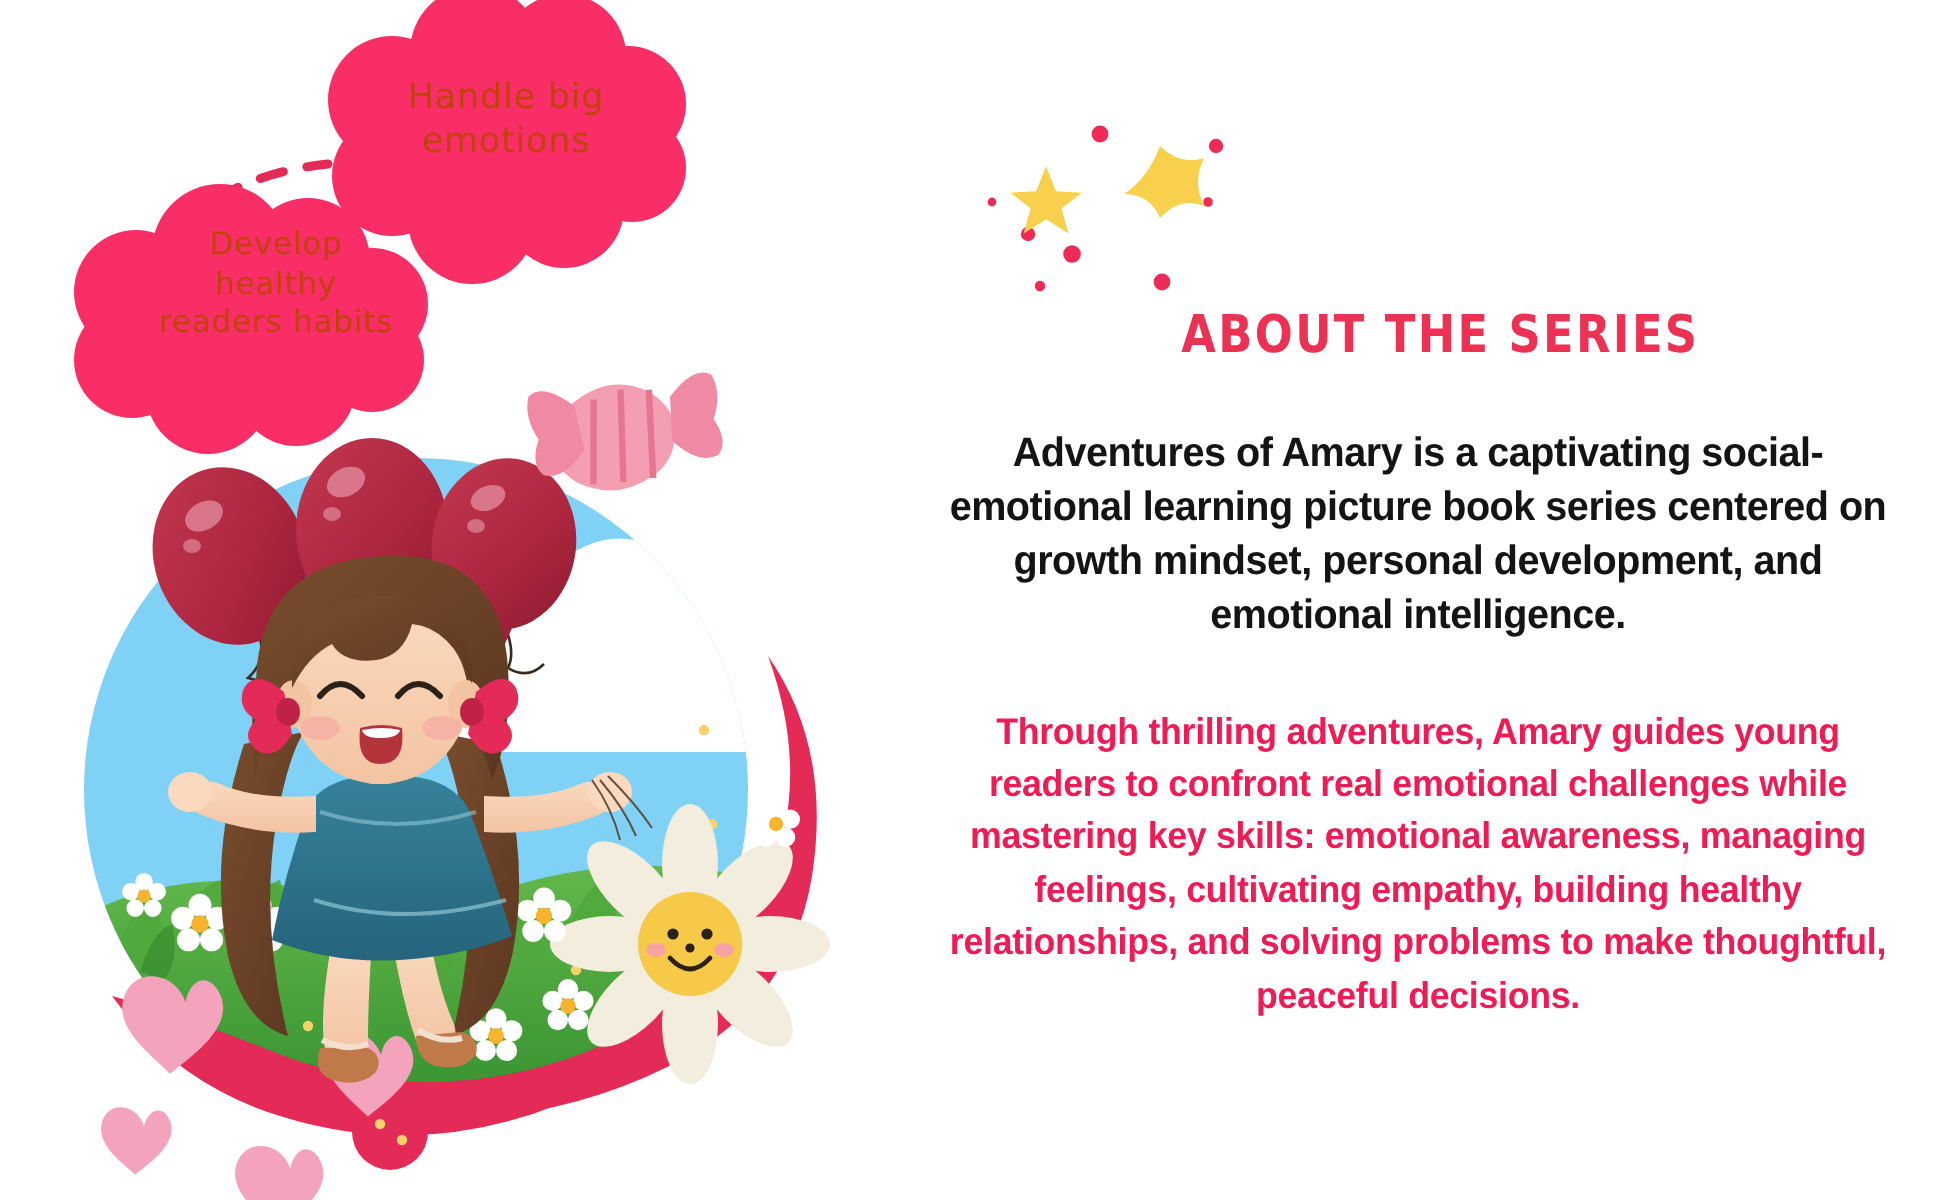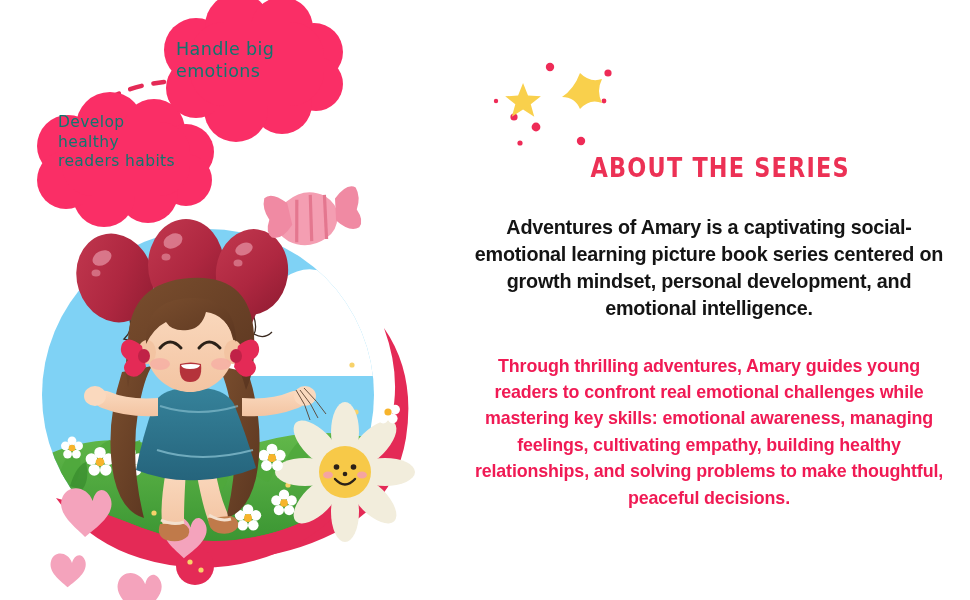--- a/index.html
+++ b/index.html
@@ -35,21 +35,22 @@
 
   
   .bubble-layer {
     position: absolute;
     left: 0; top: 0;
     width: 360px; height: 230px;
   }
   .bubble-layer svg { position:absolute; left:0; top:0; width:360px; height:230px; }
   .bubble-text {
     position: absolute;
-    color: #0f766e;
+    color: #c2410c;
+    text-align: center;
     font-family: "DejaVu Sans", sans-serif;
     line-height: 1.26;
     letter-spacing: .4px;
     white-space: pre-line;
     pointer-events: none;
   }
   #bubble-text-1 {
     left: 176px; top: 38px;
     width: 154px;
     font-size: 17.5px;

